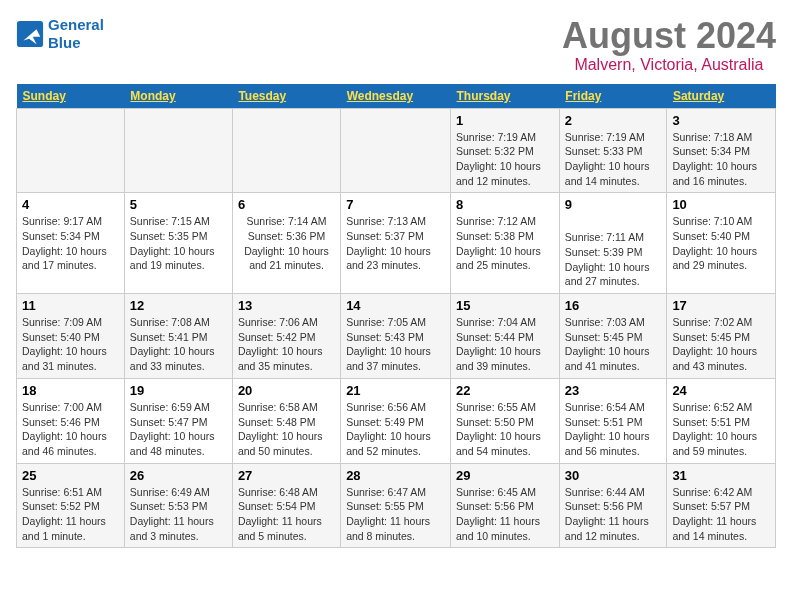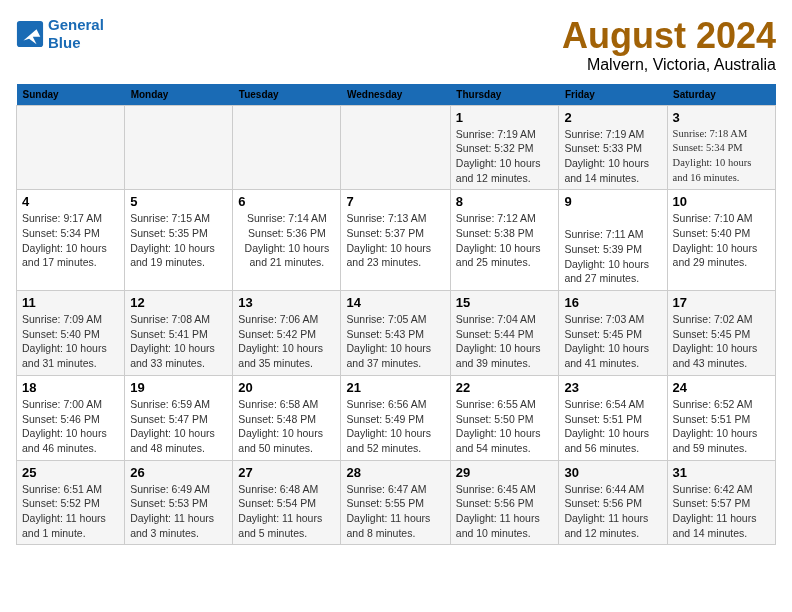--- a/index.html
+++ b/index.html
@@ -33,39 +33,41 @@
     .logo-icon {
       width: 28px;
       height: 28px;
     }
     .title-area {
       text-align: right;
     }
     .main-title {
       font-size: 36px;
       font-weight: bold;
-      color: #a16207;
+      color: #737373;
       line-height: 1.1;
     }
     .subtitle {
       font-size: 16px;
-      color: #000000;
+      color: #be185d;
+      text-align: center;
     }
     table {
       width: 100%;
       border-collapse: collapse;
       font-size: 11px;
     }
     thead tr th {
       background-color: #1a6bb5;
-      color: #000000;
+      color: #fde047;
       text-align: left;
       padding: 5px 6px;
-      font-size: 10px;
+      font-size: 12px;
       font-weight: bold;
+      text-decoration: underline;
     }
     tbody tr td {
       border: 1px solid #ccc;
       padding: 4px 5px;
       vertical-align: top;
       width: 113px;
       min-height: 70px;
       background: #fff;
     }
     tbody tr:nth-child(odd) td {
@@ -139,21 +141,21 @@
         </td>
         <td>
           <span class="day-number">2</span>
           <div class="day-info" style="white-space: pre-line;">Sunrise: 7:19 AM
 Sunset: 5:33 PM
 Daylight: 10 hours
 and 14 minutes.</div>
         </td>
         <td>
           <span class="day-number">3</span>
-          <div class="day-info" style="white-space: pre-line; font-family: Liberation Serif, serif;">Sunrise: 7:18 AM
+          <div class="day-info" style="white-space: pre-line;">Sunrise: 7:18 AM
 Sunset: 5:34 PM
 Daylight: 10 hours
 and 16 minutes.</div>
         </td>
       </tr>
       <tr>
         <td>
           <span class="day-number">4</span>
           <div class="day-info" style="white-space: pre-line;">Sunrise: 9:17 AM
 Sunset: 5:34 PM

